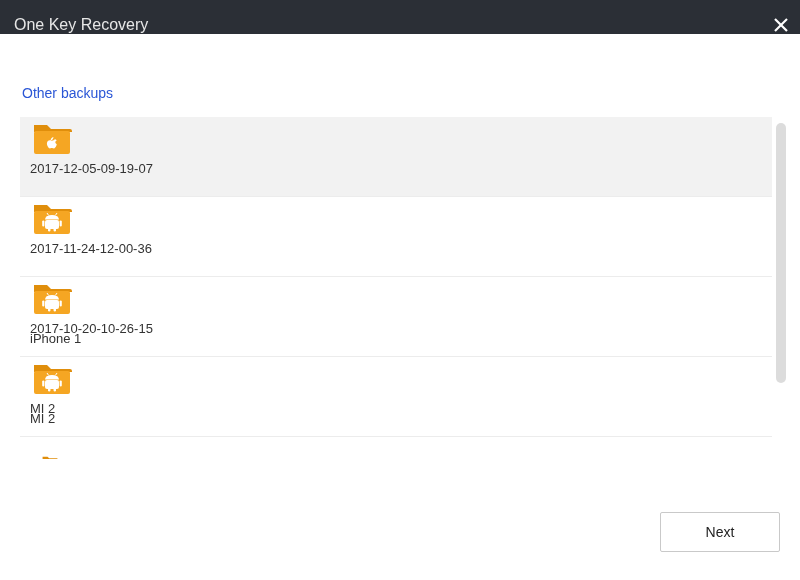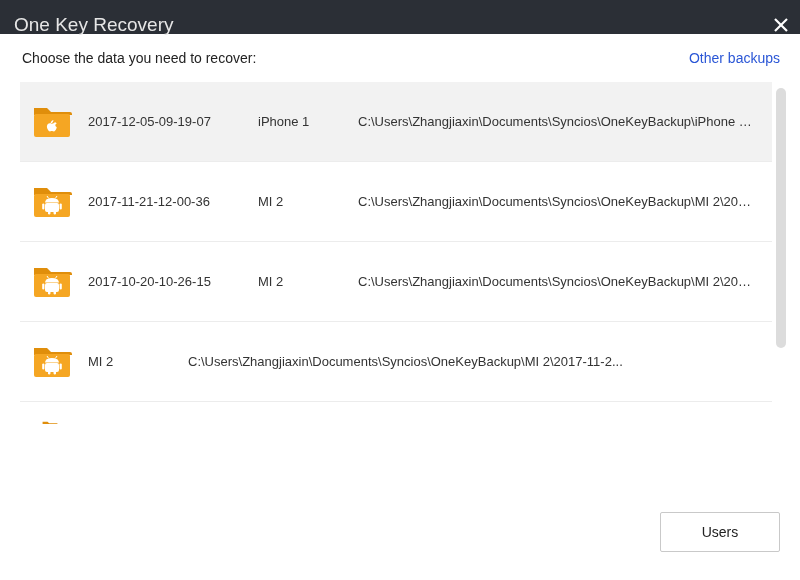--- a/index.html
+++ b/index.html
@@ -4,50 +4,50 @@
 <style>
   * { box-sizing: border-box; margin: 0; padding: 0; }
   html, body { width: 800px; height: 580px; font-family: -apple-system, "Segoe UI", Arial, sans-serif; background: #fff; overflow: hidden; }
   .titlebar {
     background: #2b2f36;
     color: #e6e6e6;
     height: 34px;
     display: flex;
     align-items: center;
     padding: 16px 10px 0 14px;
-    font-size: 19px;
+    font-size: 16px;
     justify-content: space-between;
   }
   .titlebar .close { width: 18px; height: 18px; display: flex; align-items: center; justify-content: center; cursor: pointer; }
   .titlebar .close svg { width: 14px; height: 14px; stroke: #fff; stroke-width: 2.2; }
   .header-row {
     display: flex; justify-content: space-between; align-items: center;
     padding: 16px 20px 8px 22px;
     font-size: 14px;
   }
   .header-row .prompt { color: #222; }
-  .header-row .link { color: #2a56d6; cursor: pointer; }
+  .header-row .link { color: #2a56d6; cursor: pointer; margin-top: 35px; }
   .list-wrap {
     margin: 8px 14px 0 20px;
     height: 350px;
     position: relative;
     overflow: hidden;
   }
   .list {
     width: calc(100% - 14px);
   }
   .row {
     height: 80px;
     border-bottom: 1px solid #ececec;
     display: flex;
-    align-items: center;
     padding: 0 12px 0 10px;
     font-size: 13px;
     color: #333;
     cursor: pointer;
+    flex-direction: column;
   }
   .row.selected { background: #f2f2f2; }
   .row .icon { width: 44px; flex: 0 0 44px; margin-right: 14px; display:flex; align-items:center; justify-content:center; }
   .row .col-date { flex: 0 0 170px; }
   .row .col-device { flex: 0 0 100px; }
   .row .col-path { flex: 1 1 auto; white-space: nowrap; overflow: hidden; text-overflow: ellipsis; color: #333; padding-right: 6px;}
   .scrollbar {
     position: absolute; right: 0; top: 6px; width: 10px; height: 260px;
     background: #dcdcdc; border-radius: 5px;
   }
@@ -68,21 +68,20 @@
   <span>One Key Recovery</span>
   <span class="close">
     <svg viewBox="0 0 14 14">
         <line x1="1" y1="1" x2="13" y2="13"></line>
         <line x1="13" y1="1" x2="1" y2="13"></line>
       </svg>
   </span>
 </div>
 
 <div class="header-row">
-  <div class="prompt">Choose the data you need to recover:</div>
   <div class="link">Other backups</div>
 </div>
 
 <div class="list-wrap">
   <div class="list" id="list">
       <div class="row selected">
         <span class="icon">
           <svg class="folder" viewBox="0 0 40 34">
             <path d="M2 3 h13 l4 4 h19 a2 2 0 0 1 2 2 v1 H2 z" fill="#e08e0b"></path>
             <rect x="2" y="9" width="36" height="23" rx="2" fill="#f5a623"></rect>
@@ -105,21 +104,21 @@
               <rect x="10.2" y="18.5" width="2.2" height="6" rx="1.1"></rect>
               <rect x="27.6" y="18.5" width="2.2" height="6" rx="1.1"></rect>
               <rect x="16" y="26" width="2.4" height="3.5" rx="1.2"></rect>
               <rect x="21.6" y="26" width="2.4" height="3.5" rx="1.2"></rect>
               <path d="M13 17.5a7 4.5 0 0 1 14 0z"></path>
               <line x1="15" y1="11" x2="16.6" y2="13.4" stroke="#fff" stroke-width="1"></line>
               <line x1="25" y1="11" x2="23.4" y2="13.4" stroke="#fff" stroke-width="1"></line>
             </g>
           </svg>
         </span>
-        <span class="col-date">2017-11-21-12-00-36</span>
+        <span class="col-date">2017-11-24-12-00-36</span>
         <span class="col-device">MI 2</span>
         <span class="col-path">C:\Users\Zhangjiaxin\Documents\Syncios\OneKeyBackup\MI 2\2017-11-2...</span>
       </div>
       <div class="row">
         <span class="icon">
           <svg class="folder" viewBox="0 0 40 34">
             <path d="M2 3 h13 l4 4 h19 a2 2 0 0 1 2 2 v1 H2 z" fill="#e08e0b"></path>
             <rect x="2" y="9" width="36" height="23" rx="2" fill="#f5a623"></rect>
             <g fill="#fff">
               <circle cx="15.2" cy="15.2" r=".9"></circle>
@@ -165,14 +164,14 @@
   <div class="scrollbar"></div>
 
   <div style="position:absolute; left:10px; bottom:-6px;">
     <svg class="folder" viewBox="0 0 40 34" style="height:14px">
       <path d="M2 4 h12 l4 4 h20 v2 H2 z" fill="#e08e0b"></path>
     </svg>
   </div>
 </div>
 
 <div class="footer">
-  <button class="btn-next">Users</button>
+  <button class="btn-next">Next</button>
 </div>
 
 </body></html>

